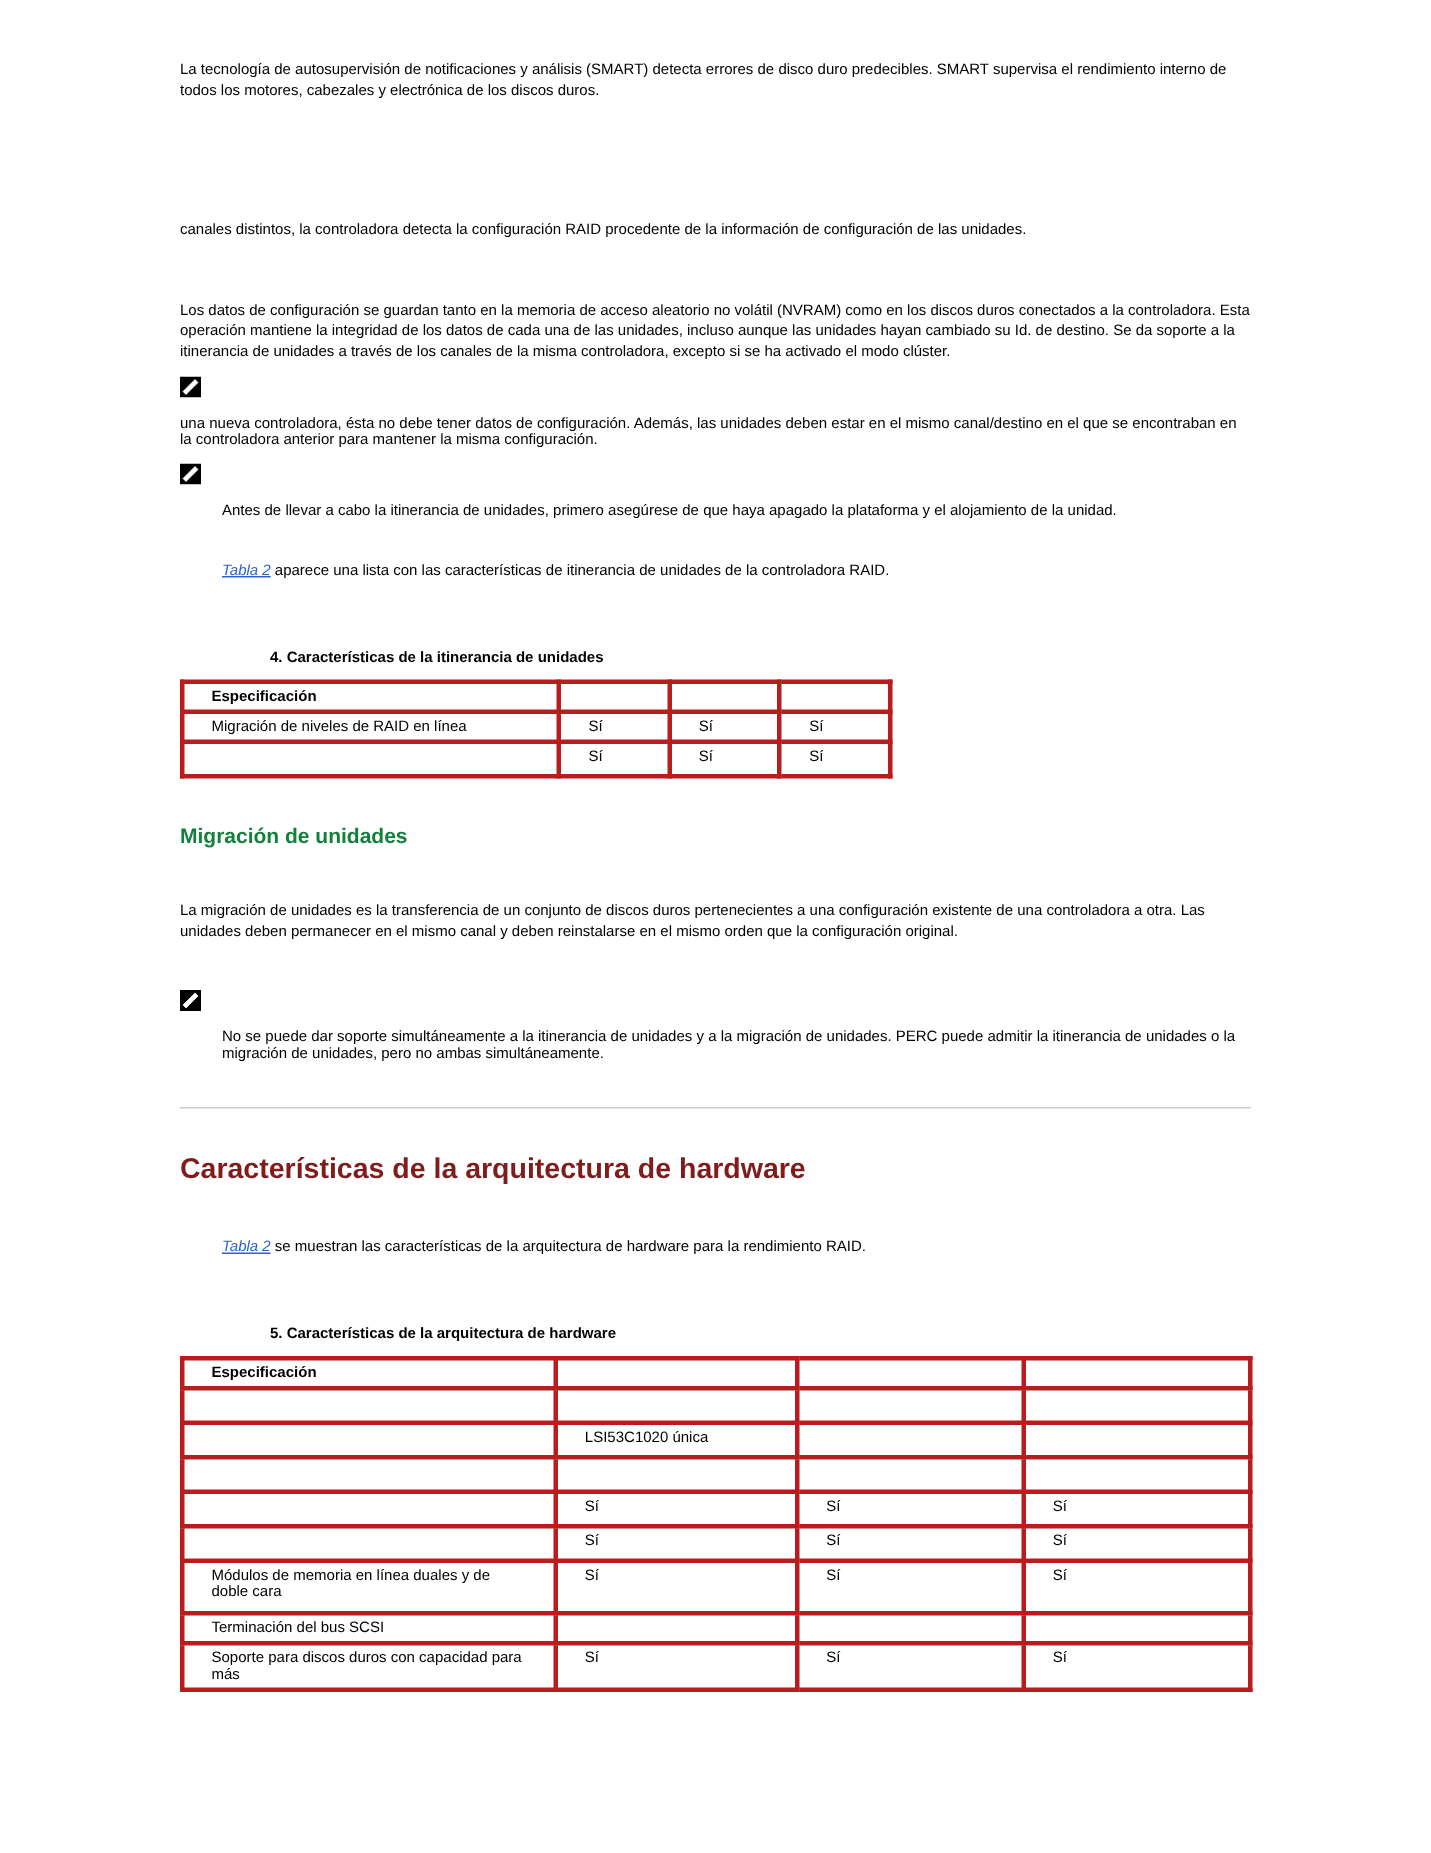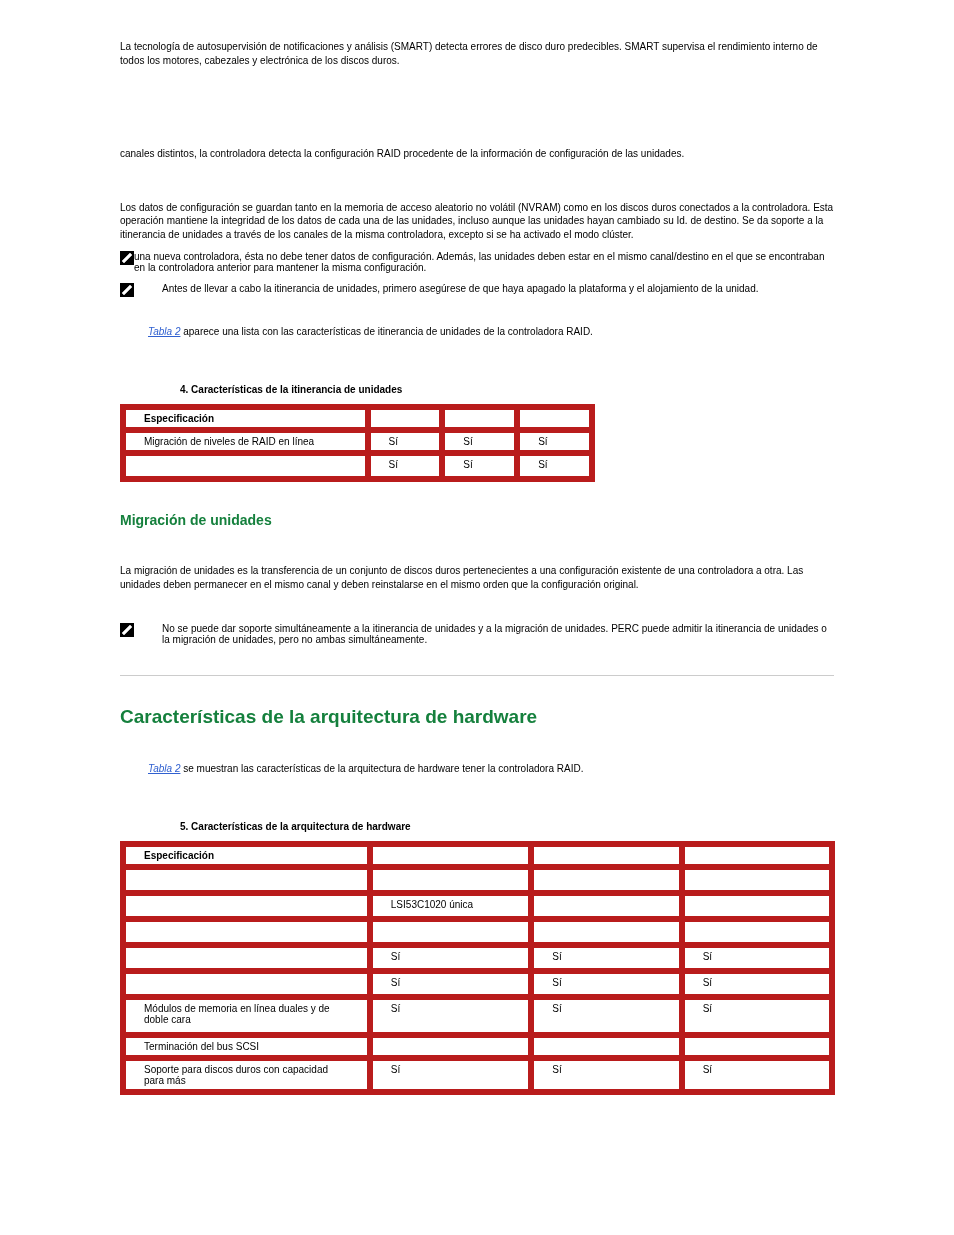--- a/index.html
+++ b/index.html
@@ -14,52 +14,54 @@
     margin: 0 0 10px 0;
     line-height: 1.35;
   }
   h2.blue {
     color: #15803d;
     font-size: 14px;
     font-weight: bold;
     margin: 30px 0 18px 0;
   }
   h1.blue {
-    color: #15803d;
+    color: #7f1d1d;
     font-size: 19px;
     font-weight: bold;
     margin: 30px 0 20px 0;
   }
   .spacer { height: 70px; }
   .spacer2 { height: 30px; }
   a.link {
     color: #3060d0;
     text-decoration: underline;
     font-style: italic;
   }
   .indent { padding-left: 28px; }
   .note-row {
     display: flex;
     align-items: flex-start;
+    gap: 12px;
     margin: 8px 0 10px 0;
+    flex-direction: column;
   }
   .note-row .text { flex: 1; }
   .caption {
     font-weight: bold;
     padding-left: 60px;
     margin: 10px 0 8px 0;
   }
   table {
     border-collapse: collapse;
     margin: 4px 0 16px 0;
   }
   table.t1 { width: 475px; }
   table.t2 { width: 715px; }
   th, td {
-    border: 6px solid #b91c1c;
+    border: 3px solid #b91c1c;
     padding: 3px 18px;
     font-size: 10px;
     text-align: left;
     vertical-align: top;
   }
   th {
     font-weight: bold;
     background: #fff;
   }
   table.t1 td.c1, table.t1 th.c1 { width: 300px; }
@@ -158,21 +160,21 @@
   <span class="text indent">No se puede dar soporte simultáneamente a la itinerancia de unidades y a la migración de unidades. PERC puede admitir la itinerancia de unidades o la migración de unidades, pero no ambas simultáneamente.</span>
 </div>
 
 <hr class="sep">
 
 <h1 class="blue">Características de la arquitectura de hardware</h1>
 
 <div style="height:14px"></div>
 
 <p class="indent">
-  <a class="link" href="#">Tabla 2</a><span> se muestran las características de la arquitectura de hardware tener la controladora RAID.</span>
+  <a class="link" href="#">Tabla 2</a><span> se muestran las características de la arquitectura de hardware para la rendimiento RAID.</span>
 </p>
 
 <div style="height:24px"></div>
 
 <p class="caption">5. Características de la arquitectura de hardware</p>
 
 <table class="t2">
   <tbody>
       <tr>
     <th class="c1">Especificación</th>

